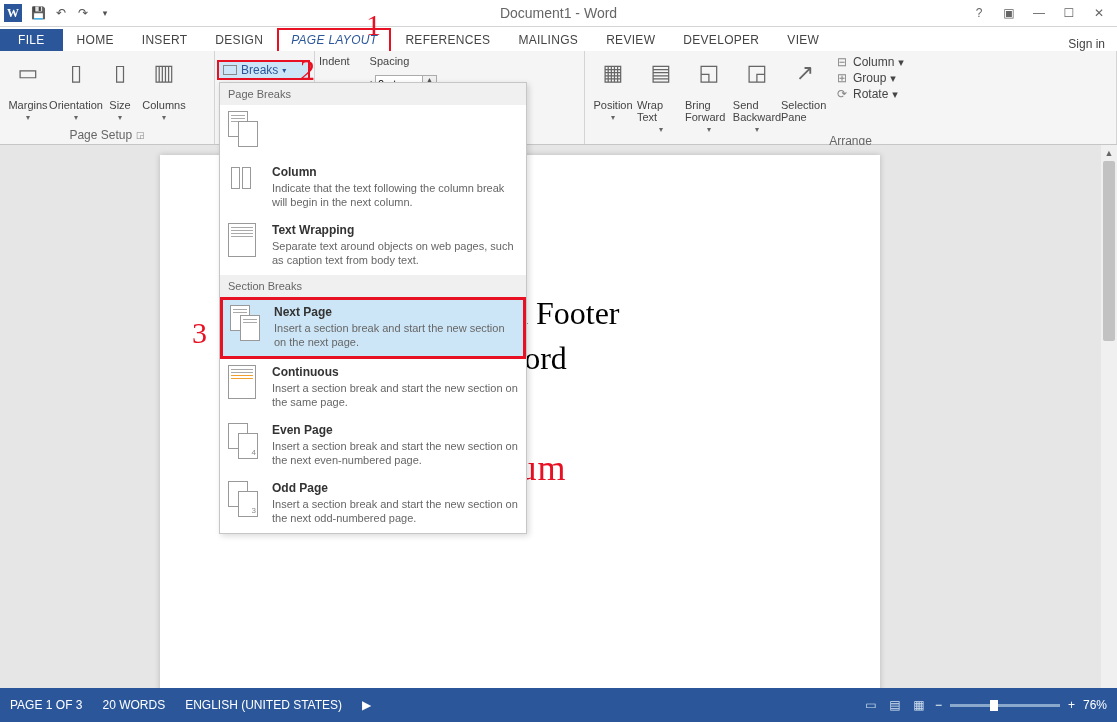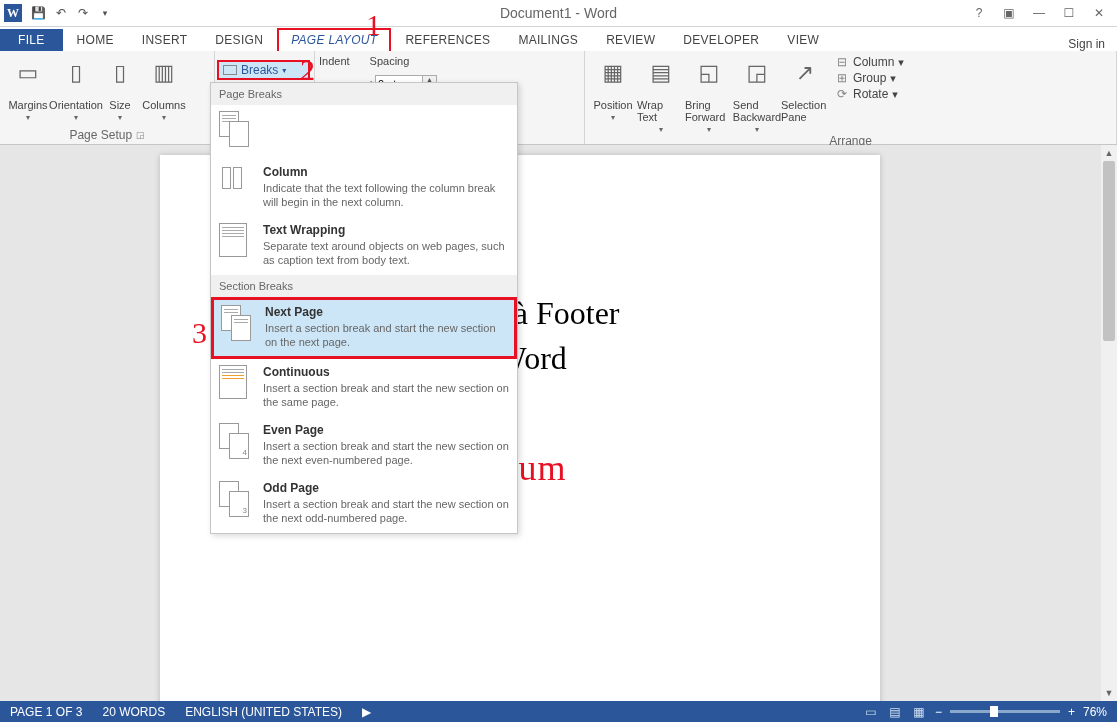--- a/index.html
+++ b/index.html
@@ -58,21 +58,21 @@
 .spin span { height:8px; font-size:7px; line-height:7px; text-align:center; background:#f0f0f0; border-left:1px solid #ababab; color:#555;}
 .spin span:first-child{border-bottom:1px solid #ababab;}
 
 
 .arrange-group { }
 .smallcol { display:flex; flex-direction:column; padding:2px 6px; gap:2px; color:#444;}
 .smallcol .row { display:flex; align-items:center; gap:4px; font-size:11px; white-space:nowrap;}
 .smallcol .row .ic { width:14px; height:14px; display:inline-flex; align-items:center; justify-content:center; color:#888;}
 
 
-.dropdown { position:absolute; left:210px; top:82px; width:308px; background:#fff; border:1px solid #c6c6c6; box-shadow:2px 2px 6px rgba(0,0,0,.15); z-index:50;}
+.dropdown { position:absolute; left:219px; top:82px; width:308px; background:#fff; border:1px solid #c6c6c6; box-shadow:2px 2px 6px rgba(0,0,0,.15); z-index:50;}
 .dd-section-hdr { background:#f0f0f0; padding:5px 8px; color:#666; font-size:11px;}
 .dd-item { display:flex; gap:10px; padding:6px 8px 8px 8px; cursor:pointer;}
 .dd-item.highlight { border:3px solid #e81123; background:#cde6f7; padding:5px 7px 7px 7px;}
 .dd-icon { width:34px; height:40px; flex-shrink:0; position:relative;}
 .dd-icon .page { position:absolute; width:20px; height:26px; border:1px solid #999; background:#fff; }
 .dd-icon .page.p1 { top:0; left:0;}
 .dd-icon .page.p2 { top:10px; left:10px;}
 .dd-icon .page .lines { position:absolute; top:3px; left:2px; right:2px;}
 .dd-icon .page .lines span { display:block; height:1px; background:#aaa; margin-bottom:2px;}
 .dd-icon .col .c1,.dd-icon .col .c2 { position:absolute; top:2px; width:9px; height:22px; border:1px solid #999;}
@@ -88,21 +88,21 @@
 .pagepaper .line2 { font-family:"Times New Roman",serif; font-size:32px; color:#000; margin-top:8px;}
 .pagepaper .line3 { font-family:"Times New Roman",serif; font-size:36px; color:#e81123; margin-top:70px; letter-spacing:1px;}
 
 
 .vscroll { position:absolute; right:0; top:0; bottom:0; width:16px; background:#f0f0f0;}
 .vscroll .thumb { position:absolute; top:16px; left:2px; right:2px; height:180px; background:#c2c2c2; border-radius:2px;}
 .vscroll .arr { position:absolute; left:0; right:0; height:16px; text-align:center; font-size:9px; color:#666; line-height:16px;}
 .vscroll .arr.up{top:0;} .vscroll .arr.dn{bottom:0;}
 
 
-.statusbar { position:absolute; bottom:0; left:0; right:0; height:21px; background:#2b579a; color:#fff; display:flex; align-items:center; font-size:11px;}
+.statusbar { position:absolute; bottom:0; left:0; right:0; height:34px; background:#2b579a; color:#fff; display:flex; align-items:center; font-size:11px;}
 .statusbar .sitem { padding:0 10px; }
 .statusbar .right { margin-left:auto; display:flex; align-items:center; gap:8px; padding-right:10px;}
 .zoomslider { width:110px; height:3px; background:#8aa8cc; position:relative; }
 .zoomslider .knob { position:absolute; top:-4px; left:40px; width:8px; height:11px; background:#fff;}
 .statusbar .viewic { width:16px; height:14px; display:inline-flex; align-items:center; justify-content:center; color:#cfe0f0;}
 </style>
 </head>
 <body>
 
 <div class="titlebar">

